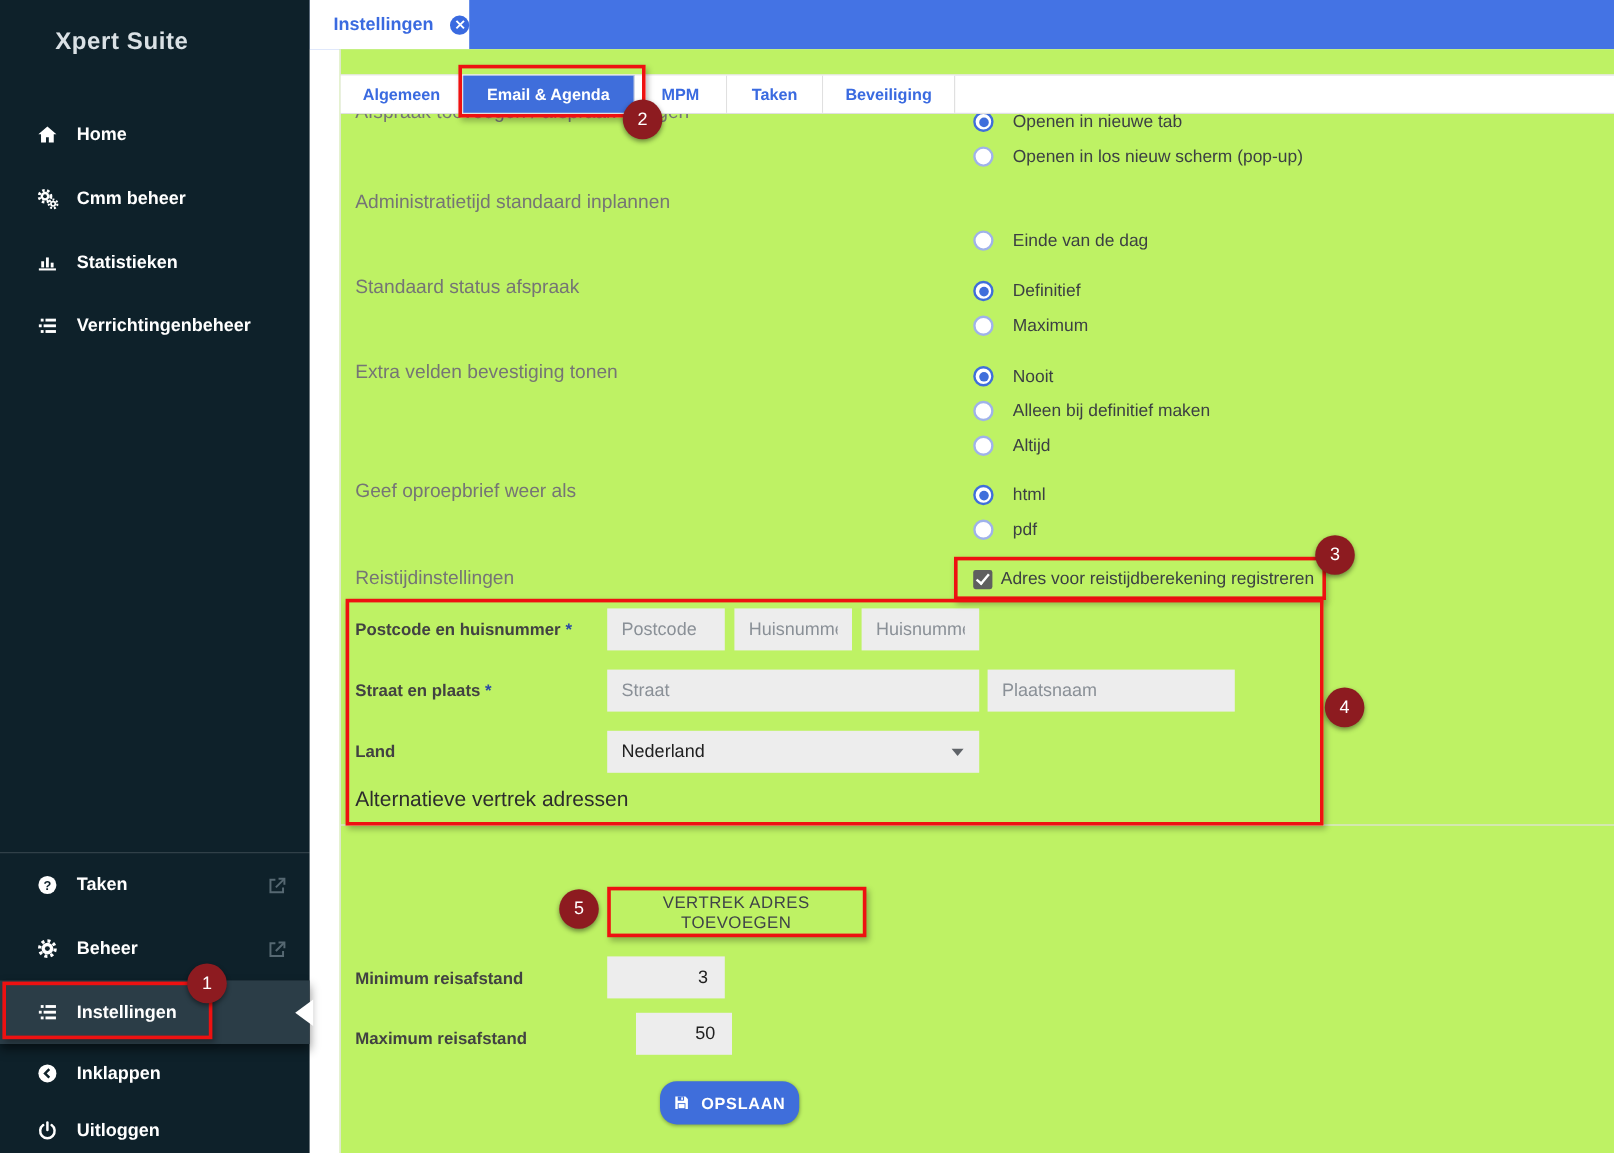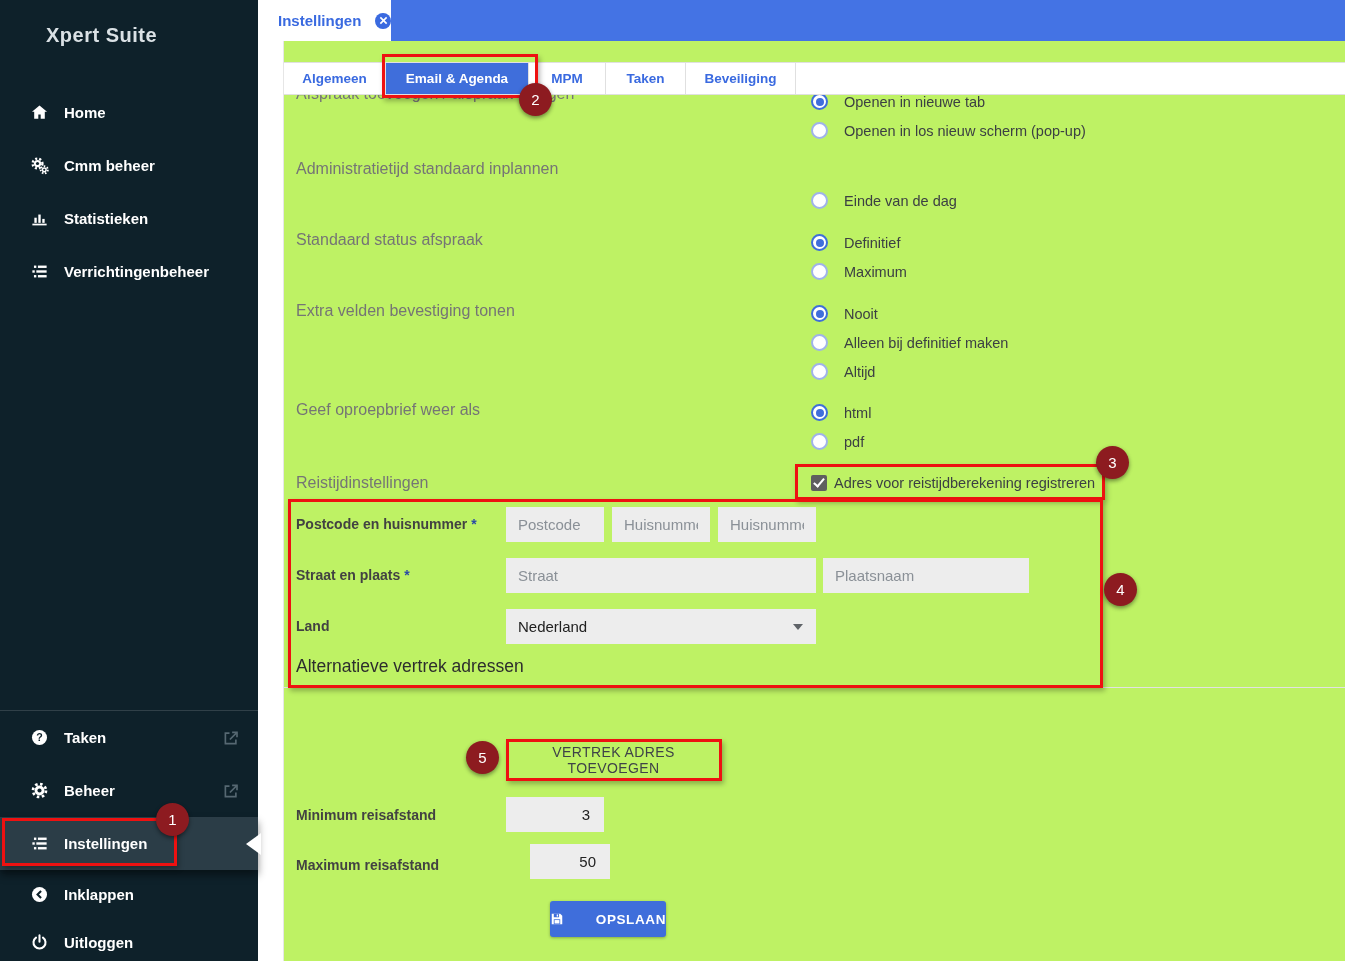--- a/index.html
+++ b/index.html
@@ -56,21 +56,21 @@
   .tin::placeholder { color:var(--placeholder); opacity:1; }
   .tin.num { text-align:right; padding-right:14px; font-size:15px; }
 
   .select { position:absolute; height:35px; background:var(--input_bg); display:flex; align-items:center; padding:0 12px; font-size:15px; color:#212121; cursor:pointer; }
   .caret { position:absolute; right:13px; top:15px; width:0; height:0; border-left:5px solid transparent; border-right:5px solid transparent; border-top:6px solid #5f6368; }
 
   .sub-head { position:absolute; left:12px; font-size:17.5px; color:#2d2d2d; }
   .hr { position:absolute; left:0; right:0; height:1px; background:var(--divider); }
 
   .txt-btn { position:absolute; background:transparent; border:none; font-family:"Liberation Sans",sans-serif; font-size:14px; font-weight:500; letter-spacing:.4px; color:#3f4348; cursor:pointer; }
-  .save-btn { position:absolute; display:flex; align-items:center; justify-content:space-between; gap:9px; background:var(--accent); color:#fff; border:none; border-radius:3px; font-family:"Liberation Sans",sans-serif; font-size:13.5px; font-weight:700; letter-spacing:.6px; cursor:pointer; box-shadow:0 1px 3px rgba(0,0,0,.3); }
+  .save-btn { position:absolute; display:flex; align-items:center; justify-content:center; gap:9px; background:var(--accent); color:#fff; border:none; border-radius:14px; font-family:"Liberation Sans",sans-serif; font-size:13.5px; font-weight:700; letter-spacing:.6px; cursor:pointer; box-shadow:0 1px 3px rgba(0,0,0,.3); }
   .save-btn svg { width:14px; height:14px; }
 
   
   .ann { position:absolute; border:3px solid var(--annotation_red); z-index:20; pointer-events:none; box-shadow:2px 3px 5px rgba(0,0,0,.28); }
   .callout { position:absolute; width:33px; height:33px; border-radius:50%; background:var(--callout_bg); color:#fff; font-size:15px; display:flex; align-items:center; justify-content:center; z-index:21; box-shadow:0 2px 4px rgba(0,0,0,.45); pointer-events:none; }
 </style>
 </head>
 <body>
 
 <div id="canvas">

